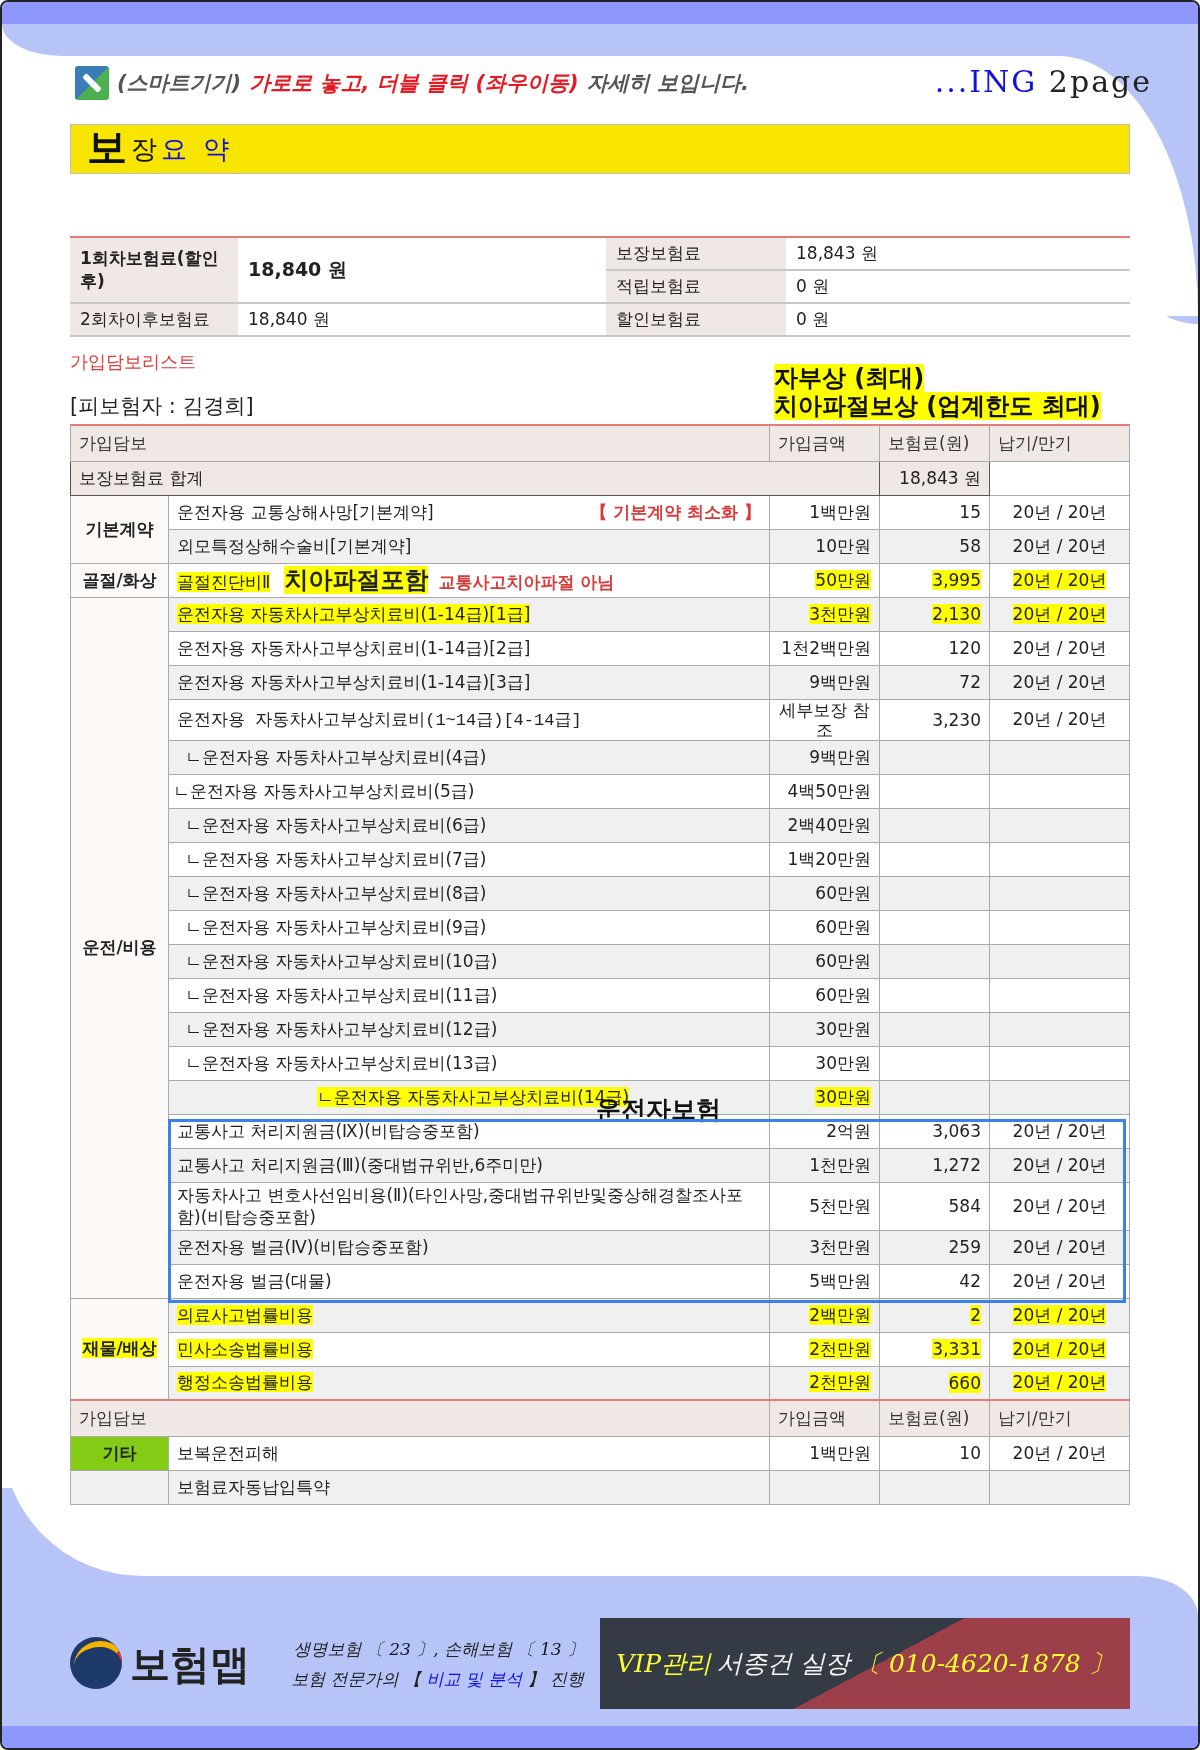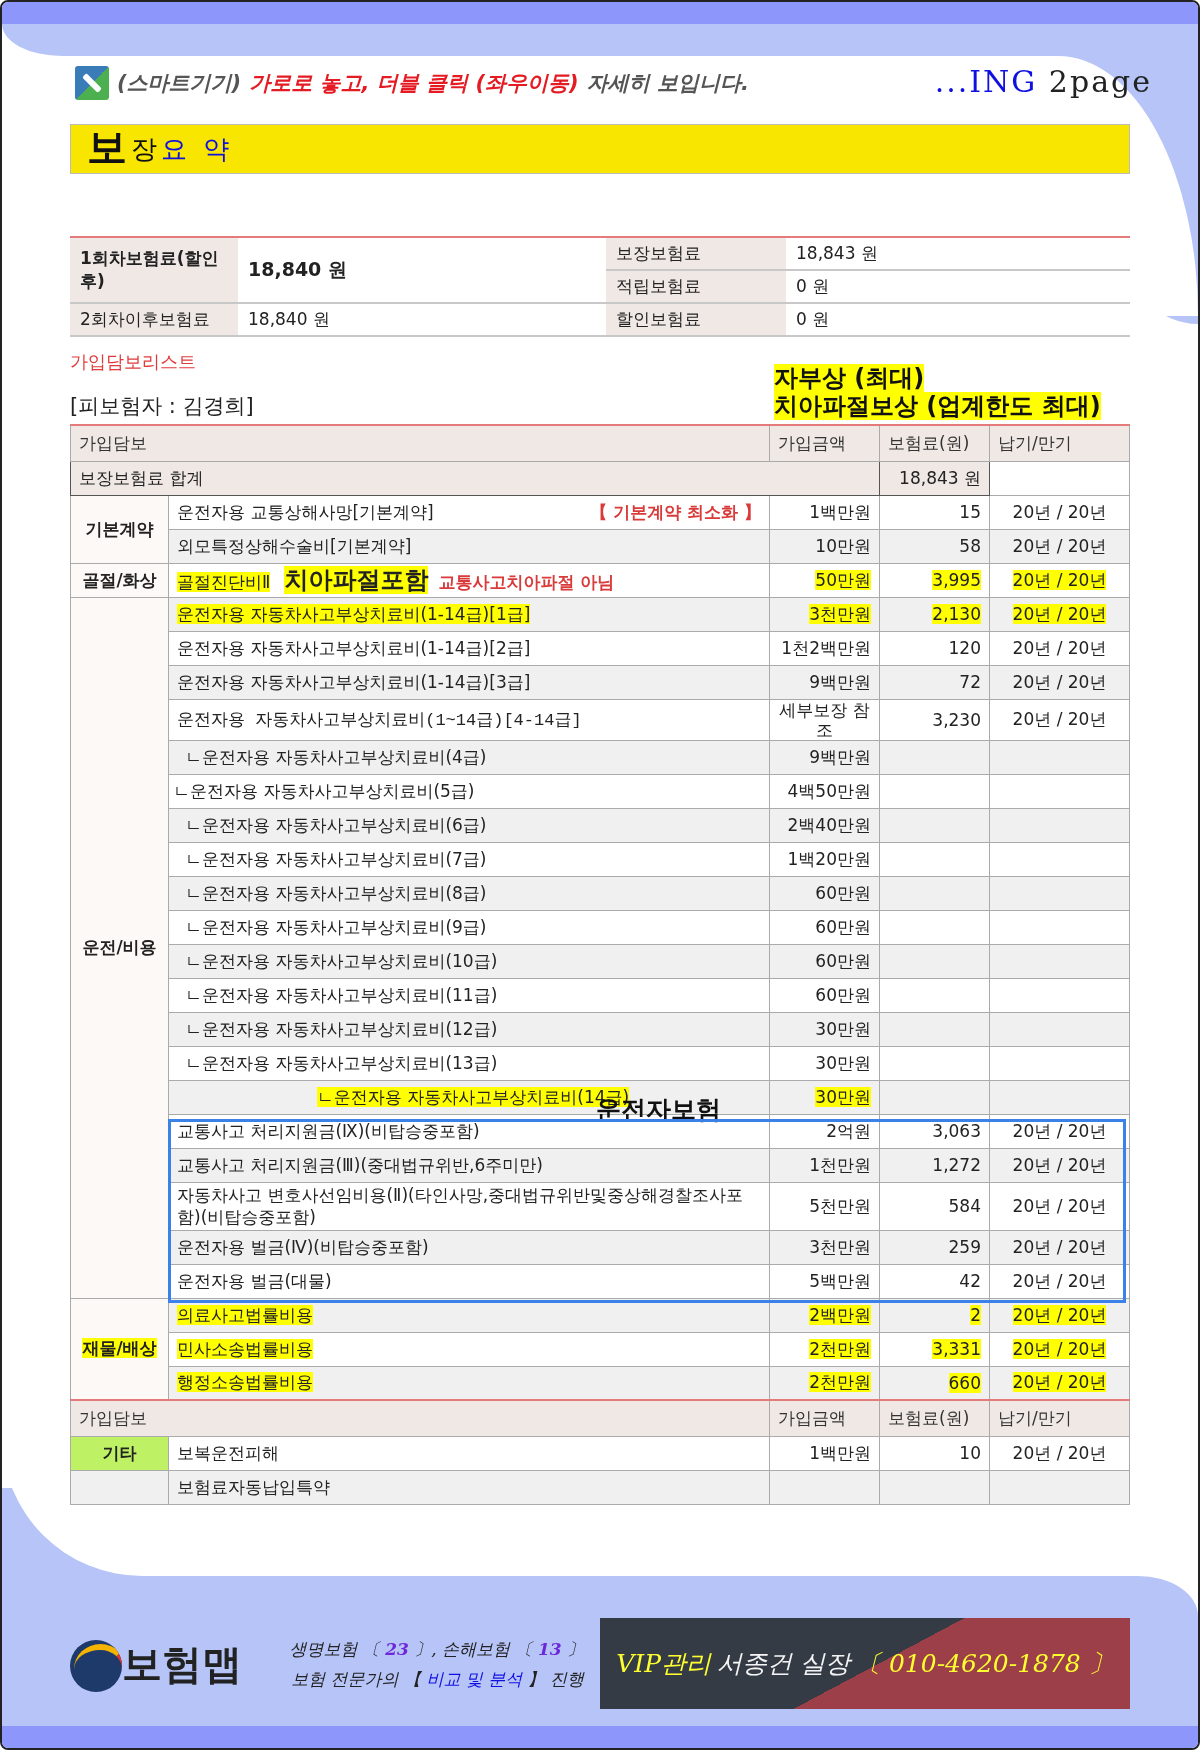--- a/index.html
+++ b/index.html
@@ -53,26 +53,26 @@
   .main-table tr.even td.c { background: #ffffff; }
   .hl { background: #ffff00; }
   .red-note { color: #d93a3a; font-weight: bold; float: right; }
   .tooth { font-size: 24px; font-weight: bold; background: #ffff00; margin-left: 14px; }
   .tooth-note { color: #d93a3a; font-weight: bold; margin-left: 10px; }
   .driver-tag { position: absolute; left: 596px; top: 1093px; font-size: 25px; font-weight: bold; color: #111; }
   .blue-box { position: absolute; left: 168px; top: 1119px; width: 958px; height: 184px; border: 3px solid #3b82e8; pointer-events: none; }
 
   .wm { position: absolute; pointer-events: none; }
 
-  .footer-logo { position: absolute; left: 70px; top: 1637px; display: flex; align-items: flex-end; }
+  .footer-logo { position: absolute; left: 70px; top: 1637px; display: flex; align-items: flex-start; gap: 8px; }
   .footer-logo .circle { width: 52px; height: 52px; border-radius: 50%; background: #1e3a6a; position: relative; overflow: hidden; }
   .footer-logo .circle::before { content: ""; position: absolute; left: 4px; top: 4px; width: 48px; height: 44px; border-radius: 50%; border-top: 6px solid #f5b400; border-right: 5px solid #e5342a; }
   .footer-logo .brand { font-size: 40px; font-weight: bold; color: #222; }
   .footer-text { position: absolute; left: 274px; top: 1634px; font-family: "DejaVu Serif", "Liberation Serif", serif; font-size: 17px; font-style: italic; line-height: 30px; color: #222; text-align: right; width: 310px; }
-  .footer-text .r { color: #6d28d9; font-weight: bold; }
+  .footer-text .r { color: #0f172a; }
   .footer-text .b { color: #1010e0; }
   .vip-box { position: absolute; left: 600px; top: 1618px; width: 530px; height: 91px; background: linear-gradient(152deg, #353b45 0%, #353b45 52%, #9d3f48 52%, #9d3f48 100%); display: flex; align-items: center; justify-content: center; font-family: "DejaVu Serif", "Liberation Serif", serif; font-style: italic; font-size: 25px; }
   .vip-box .y { color: #ffff30; }
   .vip-box .w { color: #f4f4f4; margin: 0 6px; }
 </style>
 </head>
 <body>
 
 <div class="frame">
   <div class="top-band-dark"></div>
@@ -325,21 +325,21 @@
   </tr>
 
   <tr class="hdr">
     <td colspan="2">가입담보</td>
     <td>가입금액</td>
     <td>보험료(원)</td>
     <td>납기/만기</td>
   </tr>
 
   <tr class="even">
-    <td class="cat" style="background:#bef264;">기타</td>
+    <td class="cat" style="background:#84cc16;">기타</td>
     <td class="c">보복운전피해</td>
     <td class="c amt">1백만원</td>
     <td class="c prem">10</td>
     <td class="c term">20년 / 20년</td>
   </tr>
   <tr class="odd">
     <td class="cat" style="background:#f0f0f0;"></td>
     <td class="c">보험료자동납입특약</td>
     <td class="c amt"></td>
     <td class="c prem"></td>

